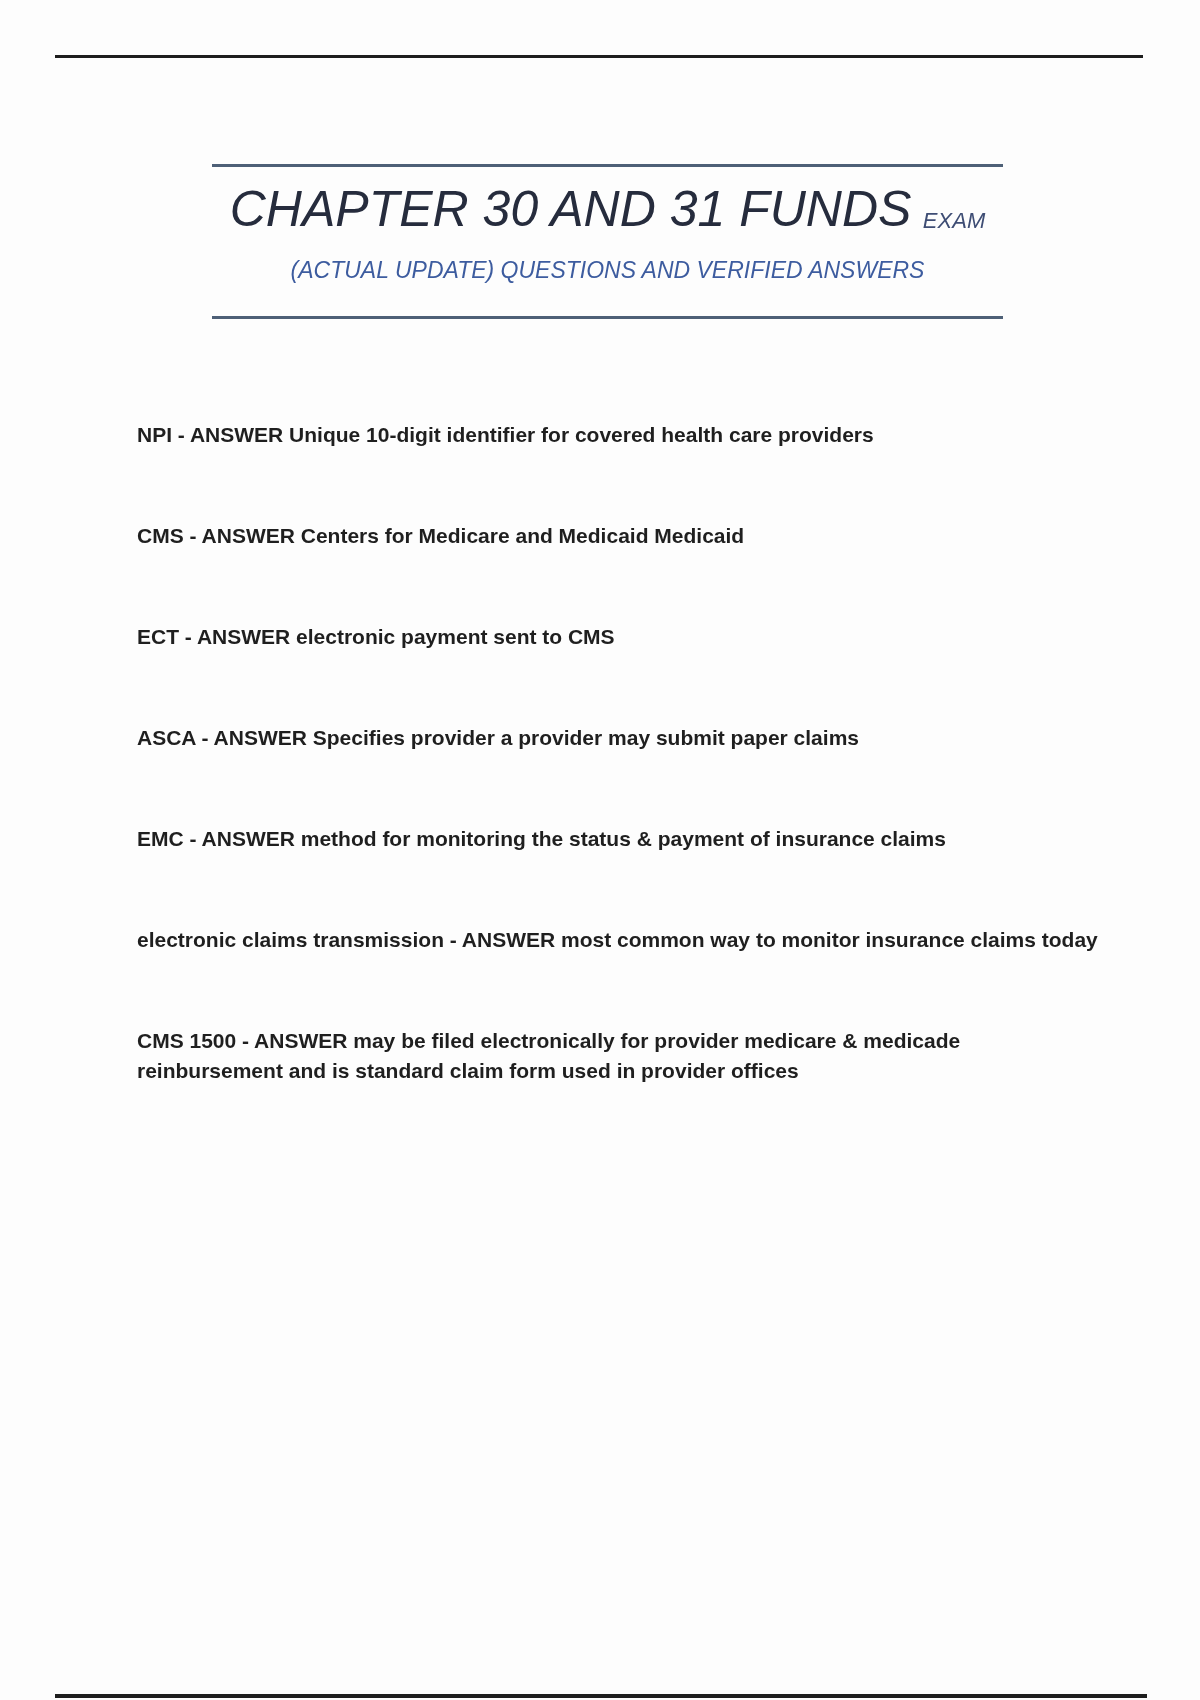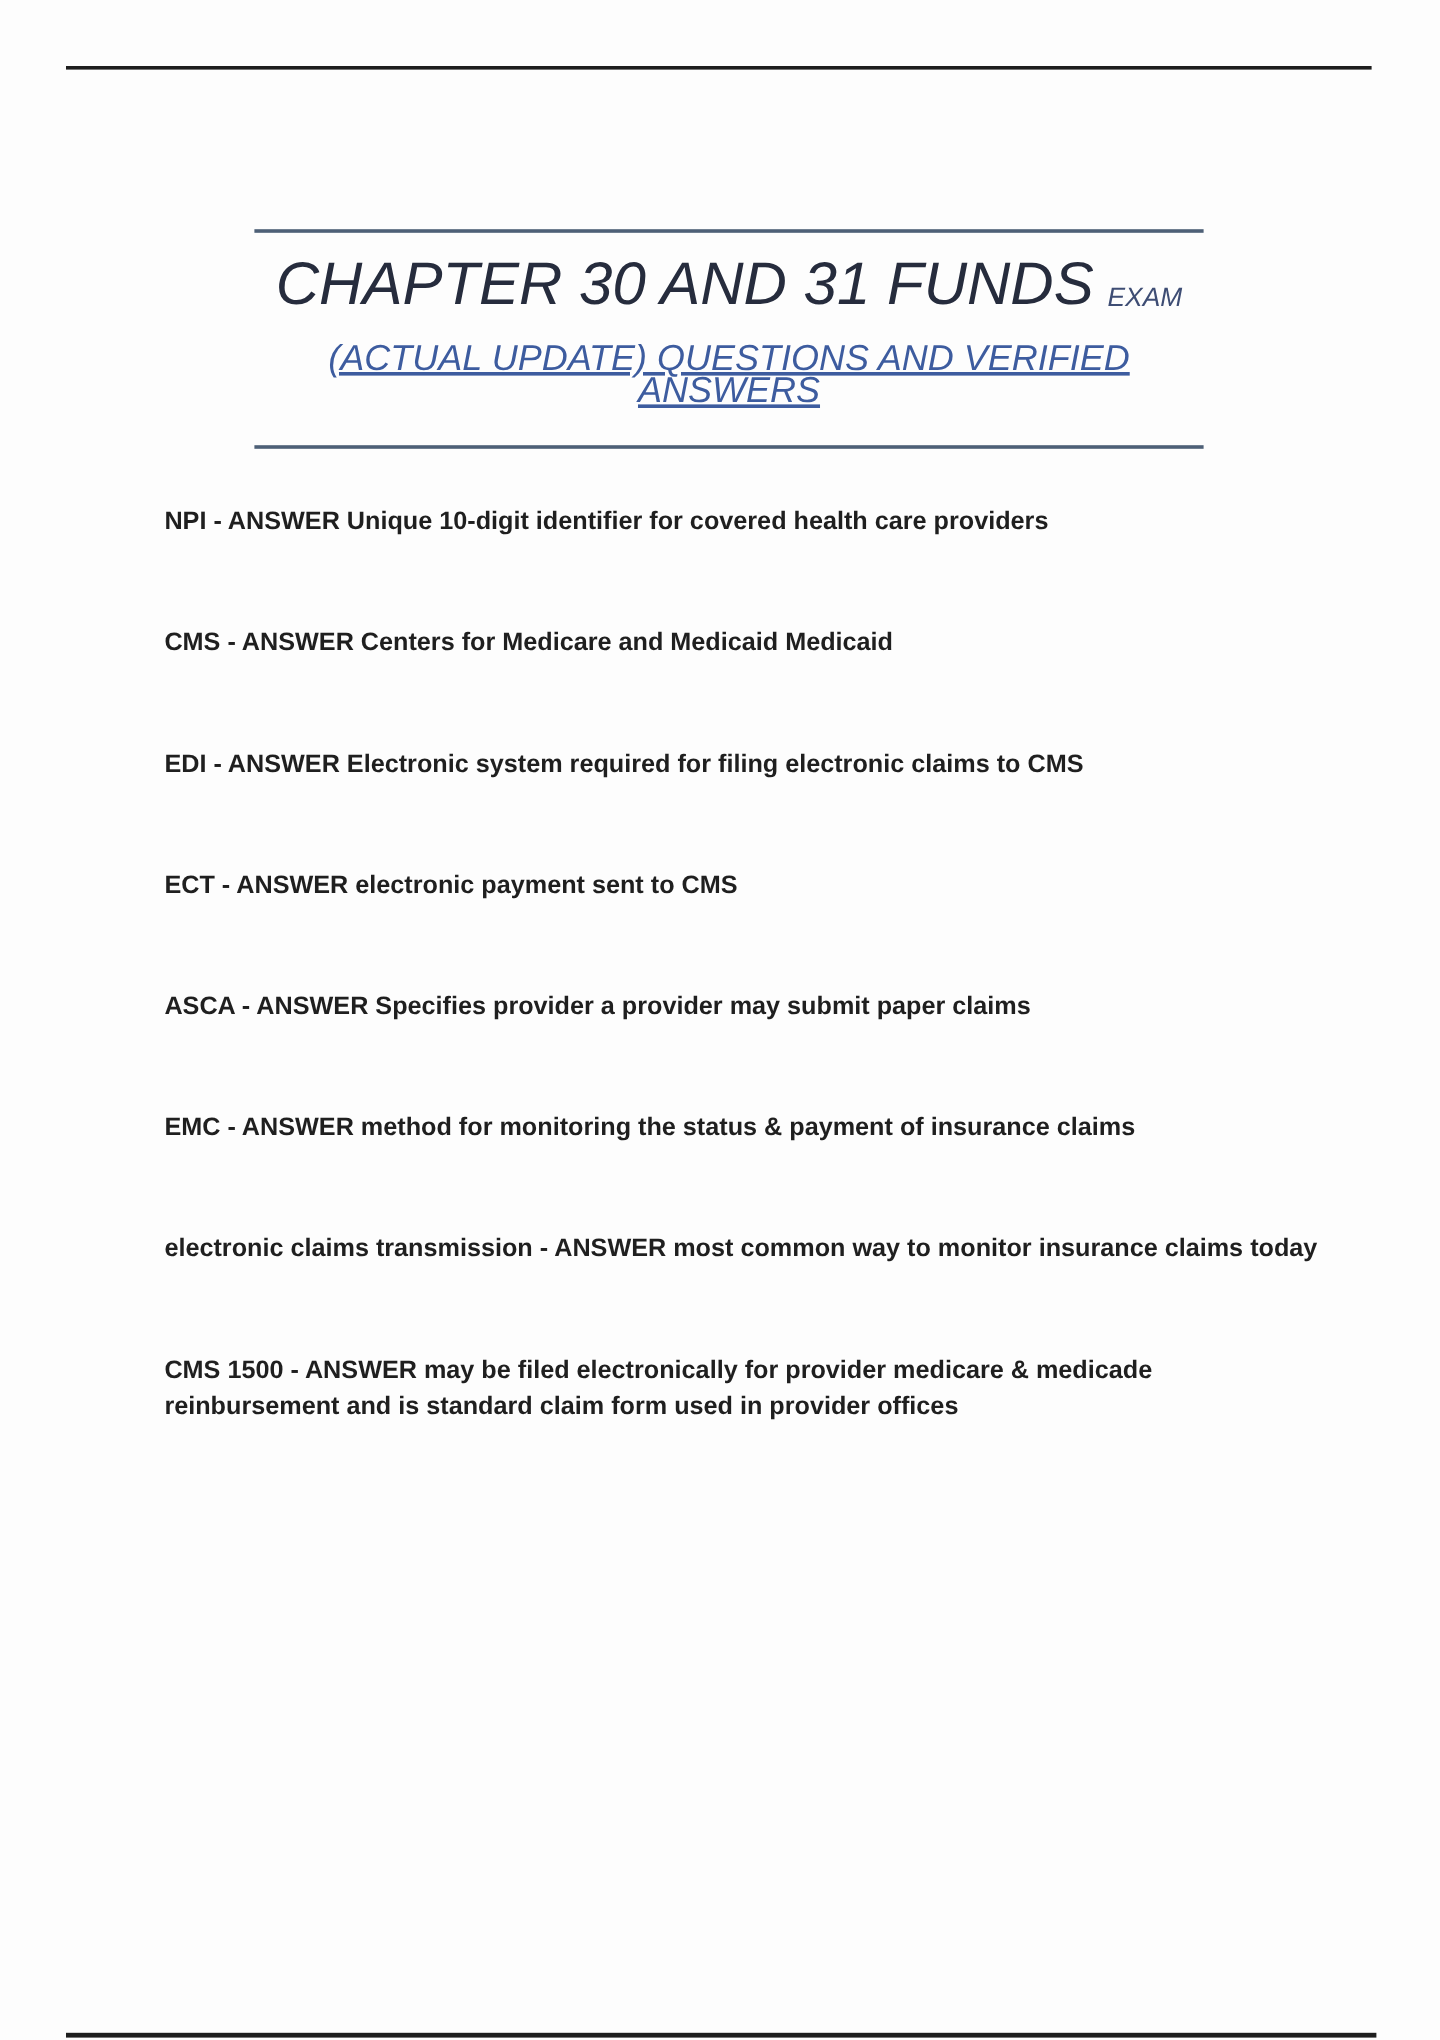--- a/index.html
+++ b/index.html
@@ -27,21 +27,21 @@
   }
   .bottom-rule {
     left: 55px;
     top: 1694px;
     width: 1092px;
     height: 4px;
   }
   .title-block {
     position: absolute;
     left: 212px;
-    top: 191px;
+    top: 164px;
     width: 791px;
     border-top: 3px solid var(--title-rule, #4e6077);
     border-bottom: 3px solid var(--title-rule, #4e6077);
     text-align: center;
     padding: 14px 0 32px 0;
   }
   .title-line {
     white-space: nowrap;
     line-height: 57px;
   }
@@ -53,25 +53,24 @@
   .exam-label {
     font-style: italic;
     font-size: 22px;
     color: var(--exam-color, #3e4d74);
     margin-left: 7px;
     position: relative;
     top: 2px;
   }
   .doc-subtitle {
     font-style: italic;
-    font-size: 30px;
+    font-size: 23px;
     color: var(--subtitle-color, #3d5c9f);
     margin-top: 8px;
     line-height: 27px;
-    text-decoration: underline;
   }
   .qa-list {
     position: absolute;
     left: 137px;
     top: 420px;
     width: 1010px;
   }
   .qa-item {
     margin: 0 0 71px 0;
     font-size: 21px;
@@ -92,21 +91,20 @@
     <div class="title-line">
       <span class="doc-title">CHAPTER 30 AND 31 FUNDS</span>
       <span class="exam-label">EXAM</span>
     </div>
     <div class="doc-subtitle">(ACTUAL UPDATE) QUESTIONS AND VERIFIED ANSWERS</div>
   </div>
 
   <div class="qa-list">
     <p class="qa-item">NPI - ANSWER Unique 10-digit identifier for covered health care providers</p>
     <p class="qa-item">CMS - ANSWER Centers for Medicare and Medicaid Medicaid</p>
-    <p class="qa-item">EDI - ANSWER Electronic system required for filing electronic claims to CMS</p>
     <p class="qa-item">ECT - ANSWER electronic payment sent to CMS</p>
     <p class="qa-item">ASCA - ANSWER Specifies provider a provider may submit paper claims</p>
     <p class="qa-item">EMC - ANSWER method for monitoring the status &amp; payment of insurance claims</p>
     <p class="qa-item">electronic claims transmission - ANSWER most common way to monitor insurance claims today</p>
     <p class="qa-item">CMS 1500 - ANSWER may be filed electronically for provider medicare &amp; medicade
 reinbursement and is standard claim form used in provider offices</p>
   </div>
 
   <div class="rule bottom-rule"></div>
 

